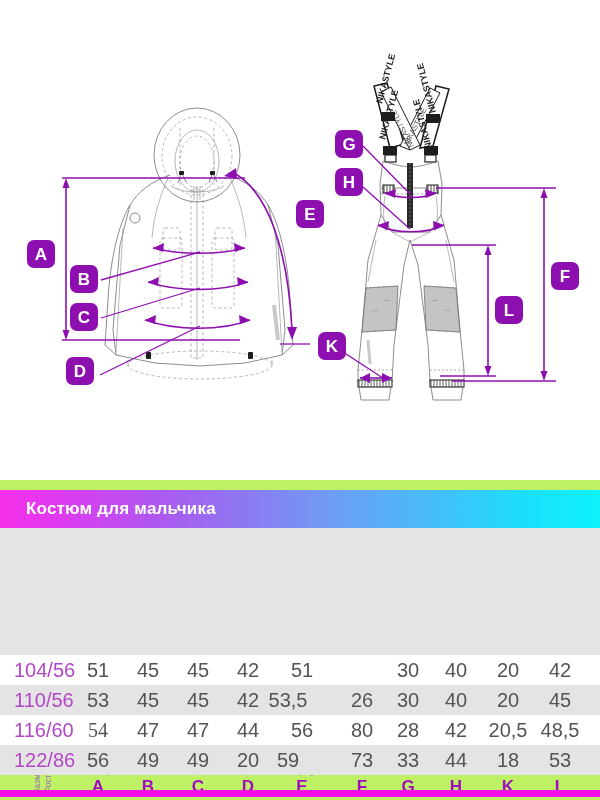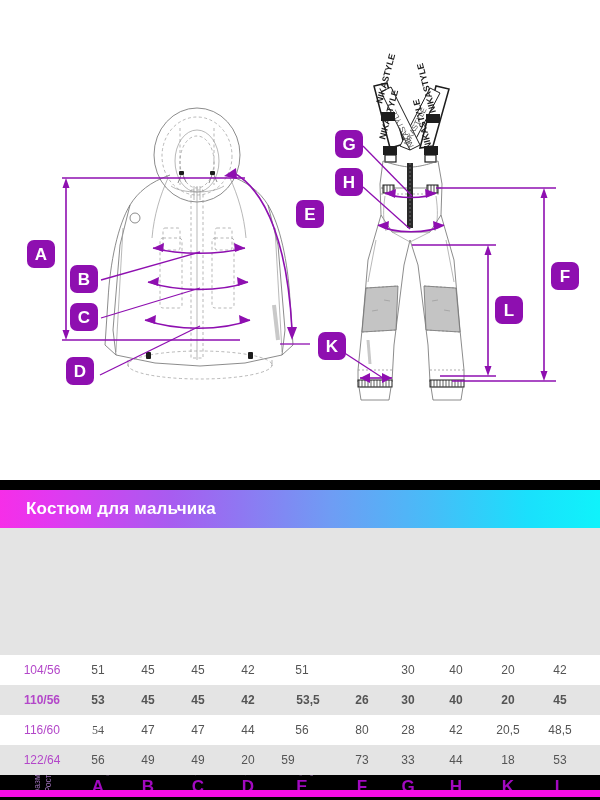--- a/index.html
+++ b/index.html
@@ -7,21 +7,21 @@
     width:600px;height:800px;
     background:#ffffff;
     font-family:"Liberation Sans", sans-serif;
     overflow:hidden;
     position:relative;
   }
   .diagram-area{position:absolute;left:0;top:0;width:600px;height:480px;background:#fff;}
   .diagram-area svg{display:block;}
 
   
-  .table-area{position:absolute;left:0;top:480px;width:600px;height:320px;background:#000000;}
+  .table-area{position:absolute;left:0;top:480px;width:600px;height:320px;background:#bef264;}
   .title-bar{
     position:absolute;left:0;top:10px;width:600px;height:38px;
     background:linear-gradient(90deg,#f62ee8 0%, #e338f0 8%, #a95bf0 28%, #8f77f2 40%, #6f9cf4 55%, #46bdf8 72%, #1ae0fc 88%, #0ff3fb 100%);
   }
   .title-text{
     position:absolute;left:26px;top:0;height:38px;line-height:38px;
     color:#fff;font-size:17px;font-weight:bold;letter-spacing:.2px;
     white-space:nowrap;
   }
   .head-band{
@@ -39,21 +39,21 @@
   }
   .hletter{
     position:absolute;bottom:3px;text-align:center;
     font-size:17px;font-weight:bold;color:#a209c0;
   }
   .row{position:absolute;left:0;width:600px;height:30px;}
   .row.odd{background:#ffffff;}
   .row.even{background:#e4e4e4;}
   .cell{
     position:absolute;top:0;height:30px;line-height:30px;
-    text-align:center;font-size:12px;color:#545454;
+    text-align:center;font-size:20px;color:#545454;
   }
   .cell.size{color:#b347c9;}
   .footer-bar{position:absolute;left:0;top:310px;width:600px;height:7px;background:#f60ce6;}
 
   .badge{fill:#8e0fb0;}
   .badge-text{fill:#ffffff;font-family:"Liberation Sans",sans-serif;font-size:17px;font-weight:bold;text-anchor:middle;}
   .mline{stroke:#8e0fb0;stroke-width:1.6;fill:none;}
   .mline-thin{stroke:#8e0fb0;stroke-width:1.3;fill:none;}
   .grm{stroke:#6f6f6f;stroke-width:.8;fill:none;}
   .grm-l{stroke:#9a9a9a;stroke-width:.7;fill:none;}
@@ -337,48 +337,48 @@
         <div class="cell" style="left: 120px; width: 56px;">45</div>
         <div class="cell" style="left: 170px; width: 56px;">45</div>
         <div class="cell" style="left: 220px; width: 56px;">42</div>
         <div class="cell" style="left: 274px; width: 56px;">51</div>
         <div class="cell" style="left: 334px; width: 56px; margin-top: 28px;">60</div>
         <div class="cell" style="left: 380px; width: 56px;">30</div>
         <div class="cell" style="left: 428px; width: 56px;">40</div>
         <div class="cell" style="left: 480px; width: 56px;">20</div>
         <div class="cell" style="left: 532px; width: 56px;">42</div>
       </div>
-      <div class="row even" style="top: 157px; font-weight: bold;">
+      <div class="row even" style="top: 157px;">
         <div class="cell size" style="left: 14px; width: 56px;">110/56</div>
         <div class="cell" style="left: 70px; width: 56px;">53</div>
         <div class="cell" style="left: 120px; width: 56px;">45</div>
         <div class="cell" style="left: 170px; width: 56px;">45</div>
         <div class="cell" style="left: 220px; width: 56px;">42</div>
-        <div class="cell" style="left: 280px; width: 56px;">53,5</div>
+        <div class="cell" style="left: 260px; width: 56px;">53,5</div>
         <div class="cell" style="left: 334px; width: 56px;">26</div>
         <div class="cell" style="left: 380px; width: 56px;">30</div>
         <div class="cell" style="left: 428px; width: 56px;">40</div>
         <div class="cell" style="left: 480px; width: 56px;">20</div>
         <div class="cell" style="left: 532px; width: 56px;">45</div>
       </div>
       <div class="row odd" style="top: 187px;">
         <div class="cell size" style="left: 14px; width: 56px;">116/60</div>
         <div class="cell" style="left: 70px; width: 56px; font-family: Liberation Serif, serif;">54</div>
         <div class="cell" style="left: 120px; width: 56px;">47</div>
         <div class="cell" style="left: 170px; width: 56px;">47</div>
         <div class="cell" style="left: 220px; width: 56px;">44</div>
         <div class="cell" style="left: 274px; width: 56px;">56</div>
         <div class="cell" style="left: 334px; width: 56px;">80</div>
         <div class="cell" style="left: 380px; width: 56px;">28</div>
         <div class="cell" style="left: 428px; width: 56px;">42</div>
         <div class="cell" style="left: 480px; width: 56px;">20,5</div>
         <div class="cell" style="left: 532px; width: 56px;">48,5</div>
       </div>
       <div class="row even" style="top: 217px;">
-        <div class="cell size" style="left: 14px; width: 56px;">122/64</div>
+        <div class="cell size" style="left: 14px; width: 56px;">122/86</div>
         <div class="cell" style="left: 70px; width: 56px;">56</div>
         <div class="cell" style="left: 120px; width: 56px;">49</div>
         <div class="cell" style="left: 170px; width: 56px;">49</div>
         <div class="cell" style="left: 220px; width: 56px;">20</div>
         <div class="cell" style="left: 260px; width: 56px;">59</div>
         <div class="cell" style="left: 334px; width: 56px;">73</div>
         <div class="cell" style="left: 380px; width: 56px;">33</div>
         <div class="cell" style="left: 428px; width: 56px;">44</div>
         <div class="cell" style="left: 480px; width: 56px;">18</div>
         <div class="cell" style="left: 532px; width: 56px;">53</div>

